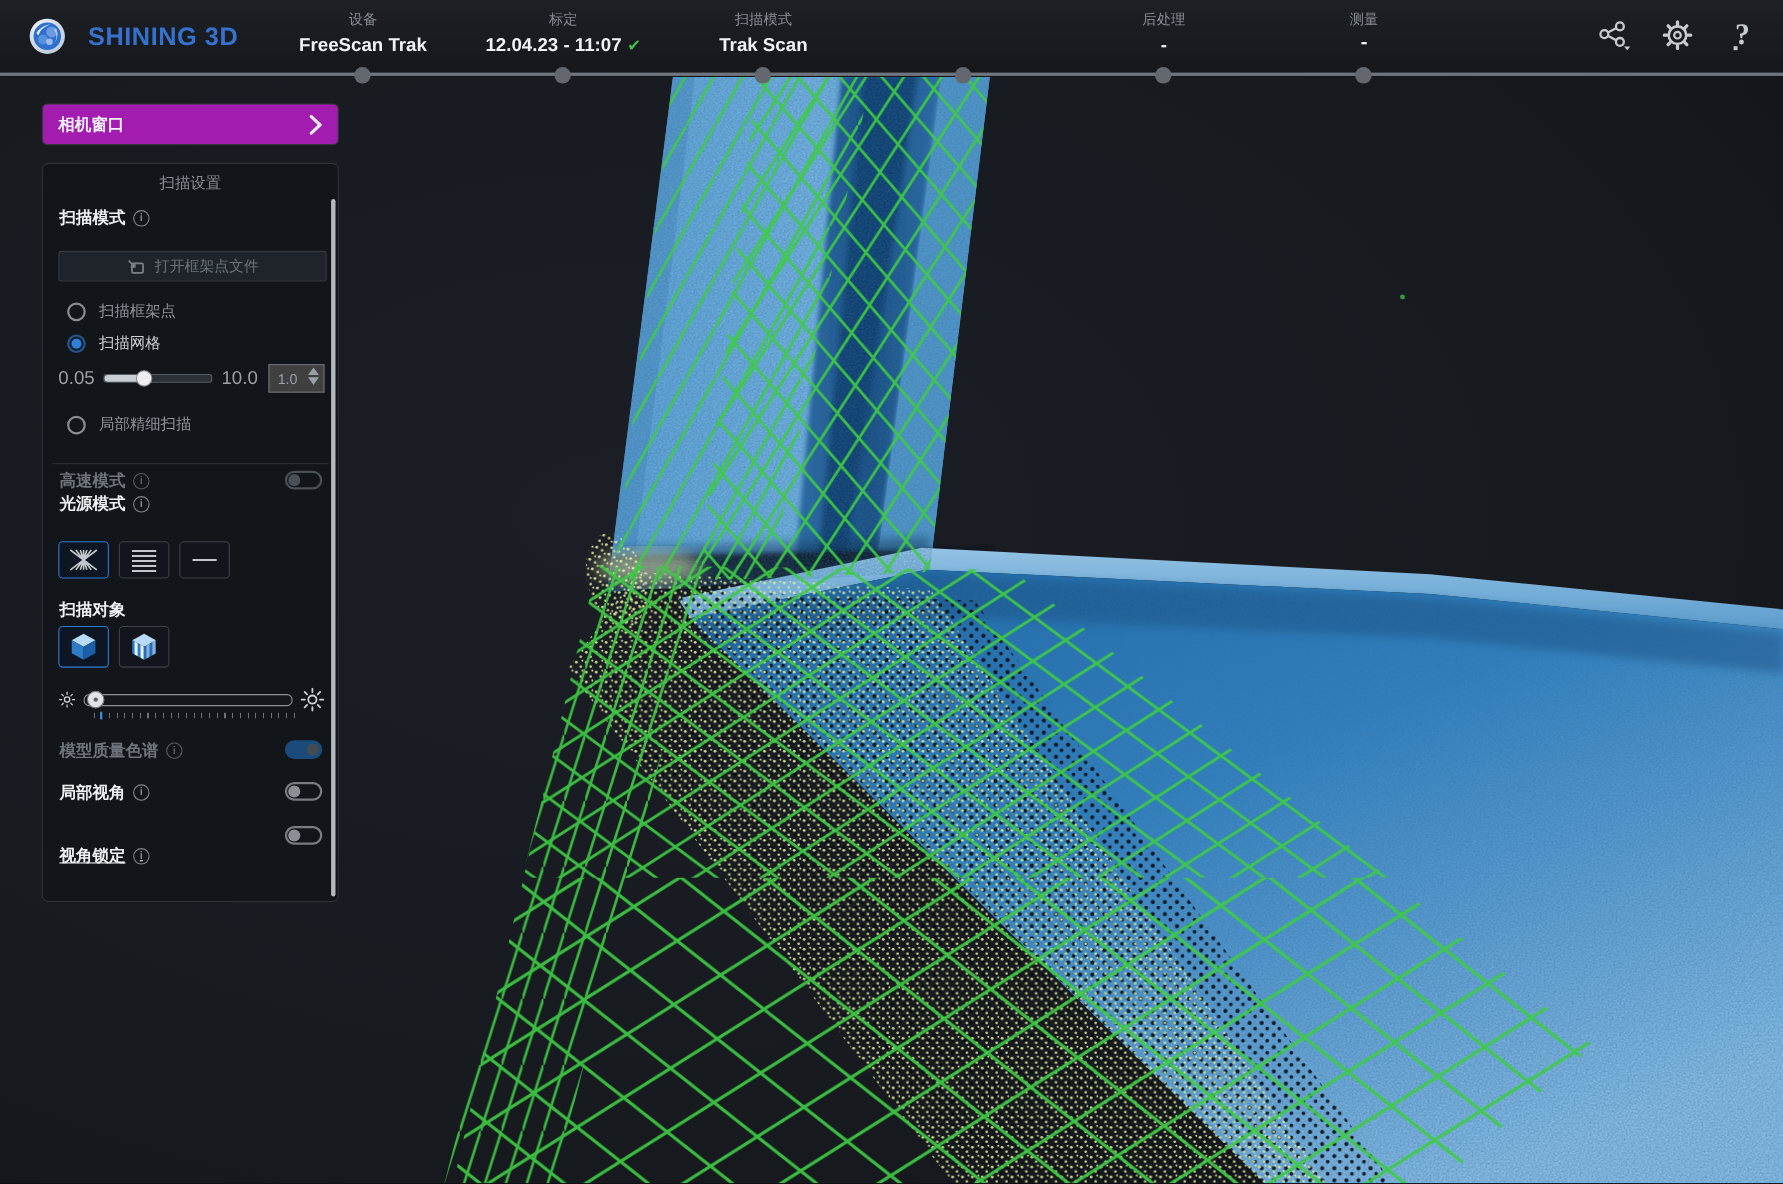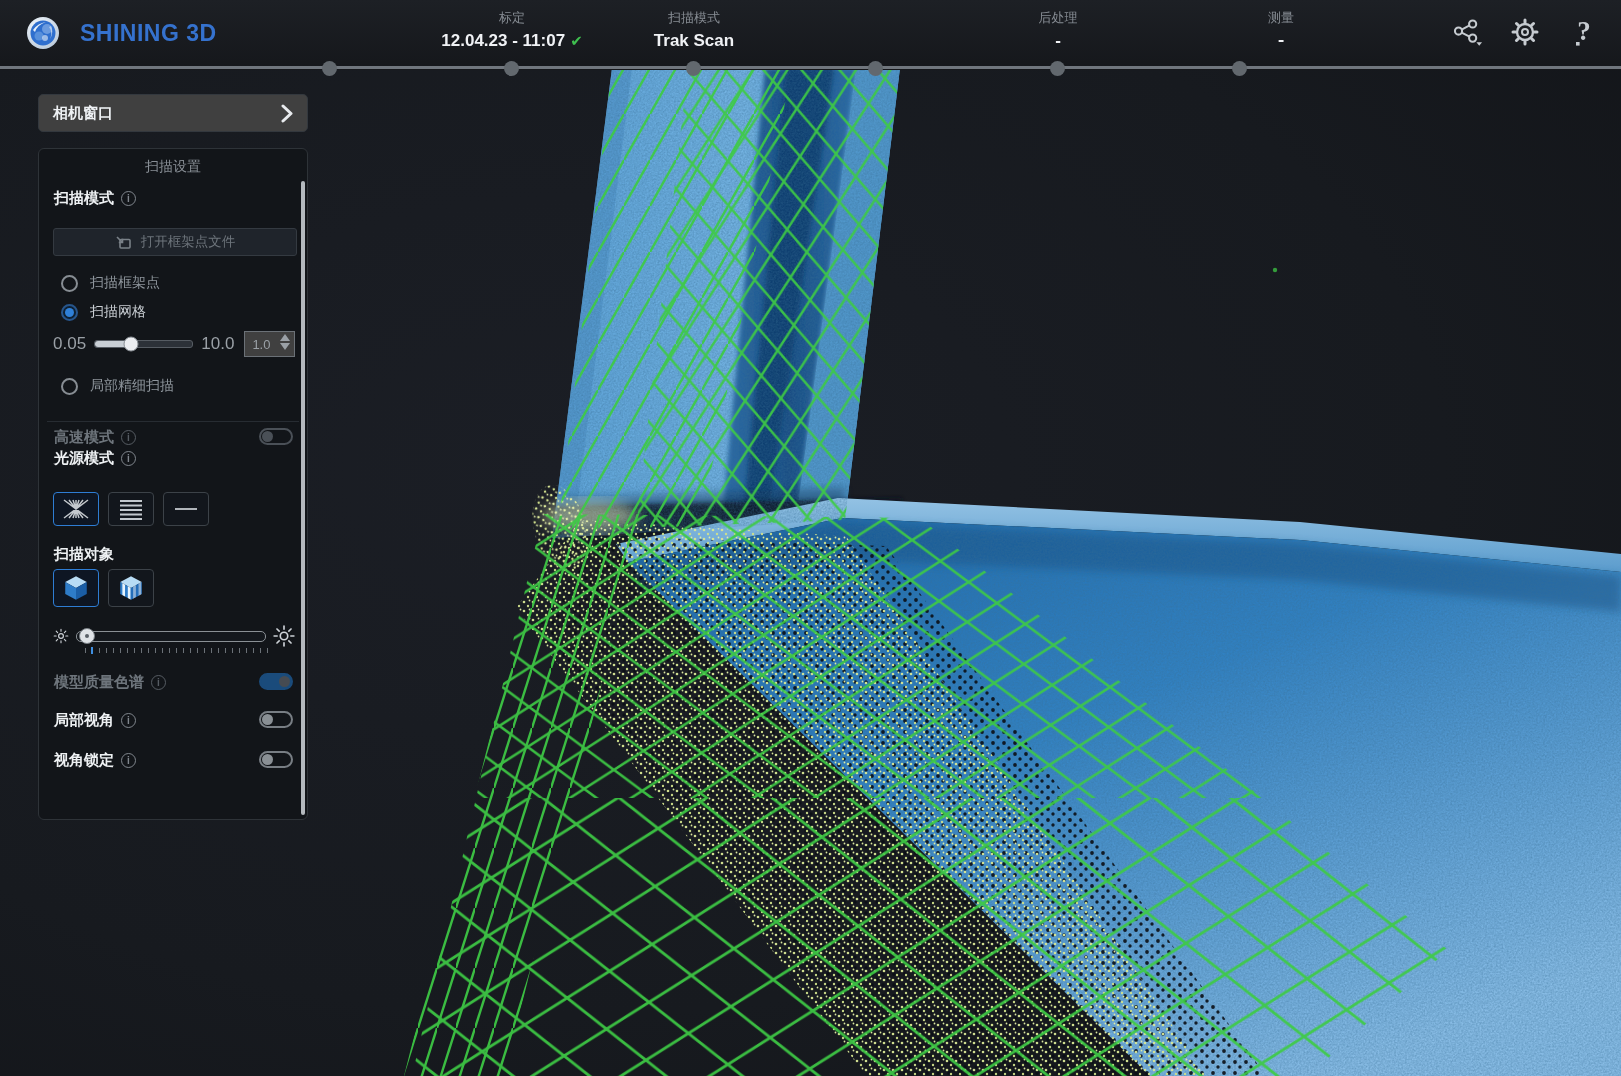--- a/index.html
+++ b/index.html
@@ -15,21 +15,21 @@
   .logo-text{font-size:23px;font-weight:700;color:#3572ce;letter-spacing:.5px;}
   .step{position:absolute;top:9px;width:230px;transform:translateX(-50%);text-align:center;}
   .step-label{display:block;font-size:13px;color:#878d94;margin-bottom:4px;}
   .step-value{font-size:17px;font-weight:600;color:#f0f2f5;}
   .step.active .step-value{color:#4aa3e8;}
   .check{color:#3fbf4f;font-size:15px;margin-left:5px;font-weight:700;}
   .hicons{position:absolute;right:22px;top:16px;display:flex;gap:26px;align-items:center;}
   .hicon{width:32px;height:32px;cursor:pointer;}
   
   .cambar{position:absolute;left:38px;top:94px;width:270px;height:38px;z-index:20;
-          background:#404040;border:1px solid #33383e;border-radius:5px;
+          background:#a21caf;border:1px solid #33383e;border-radius:5px;
           display:flex;align-items:center;justify-content:space-between;
           padding:0 14px;box-sizing:border-box;cursor:pointer;}
   .cambar-title{color:#eef1f4;font-size:15px;font-weight:700;}
   .panel{position:absolute;left:38px;top:148px;width:270px;height:672px;z-index:20;
          background:#121519;border:1px solid #2e3338;border-radius:6px;
          box-sizing:border-box;}
   .panel-title{text-align:center;color:#878d94;font-size:14px;padding-top:9px;}
   .scrollbar{position:absolute;right:2px;top:32px;width:4px;height:634px;
              background:#b4b9be;border-radius:2px;}
   .sec-label{position:absolute;left:15px;display:flex;align-items:center;gap:7px;
@@ -225,33 +225,37 @@
         <circle cx="17" cy="17" r="12.5" fill="#2f6fce"></circle>
         <path d="M7 14 Q12 7 20 6 Q11 9 9 16 Z" fill="#eaf2fa"></path>
         <path d="M25 10 Q28 16 24 23 Q27 16 23 11 Z" fill="#dbe8f5" opacity="0.85"></path>
         <circle cx="13" cy="20" r="4.5" fill="#6ea2e2" opacity="0.65"></circle>
         <circle cx="21" cy="13" r="5" fill="#9cc0ec" opacity="0.55"></circle>
         <circle cx="19" cy="22" r="3" fill="#e6eef8" opacity="0.6"></circle>
       </svg>
       <span class="logo-text">SHINING 3D</span>
     </div>
 
+    <div class="step" style="left:330px;">
+      <span class="step-label">设备</span>
+      <span class="step-value">FreeScan Trak</span>
+    </div>
     <div class="step" style="left:512px;">
       <span class="step-label">标定</span>
       <span class="step-value">12.04.23 - 11:07</span><span class="check">✔</span>
     </div>
     <div class="step" style="left:694px;">
       <span class="step-label">扫描模式</span>
       <span class="step-value">Trak Scan</span>
     </div>
     <div class="step" style="left:1058px;">
       <span class="step-label">后处理</span>
       <span class="step-value">-</span>
     </div>
-    <div class="step" style="left:1281px;font-family:Liberation Mono, monospace;">
+    <div class="step" style="left:1240px;font-family:Liberation Mono, monospace;">
       <span class="step-label">测量</span>
       <span class="step-value">-</span>
     </div>
 
     <div class="hicons">
       <svg class="hicon" viewBox="0 0 34 34">
         <g stroke="#c6cbd0" stroke-width="2.2" fill="none">
           <circle cx="8" cy="16" r="3.8"></circle>
             <circle cx="23" cy="8.5" r="3.8"></circle>
             <circle cx="23" cy="23.5" r="3.8"></circle>
@@ -421,20 +425,20 @@
       <span class="inf">i</span>
     </div>
     <div class="toggle on" style="top:524px;"></div>
 
     <div class="trow-label" style="top:562px;">
       <span>局部视角</span>
       <span class="inf">i</span>
     </div>
     <div class="toggle" style="top:562px;"></div>
 
-    <div class="trow-label" style="top:602px;">
+    <div class="trow-label" style="top:620px;text-decoration:underline;">
       <span>视角锁定</span>
       <span class="inf">i</span>
     </div>
     <div class="toggle" style="top:602px;"></div>
   </div>
 
 </div>
 
 </body></html>

